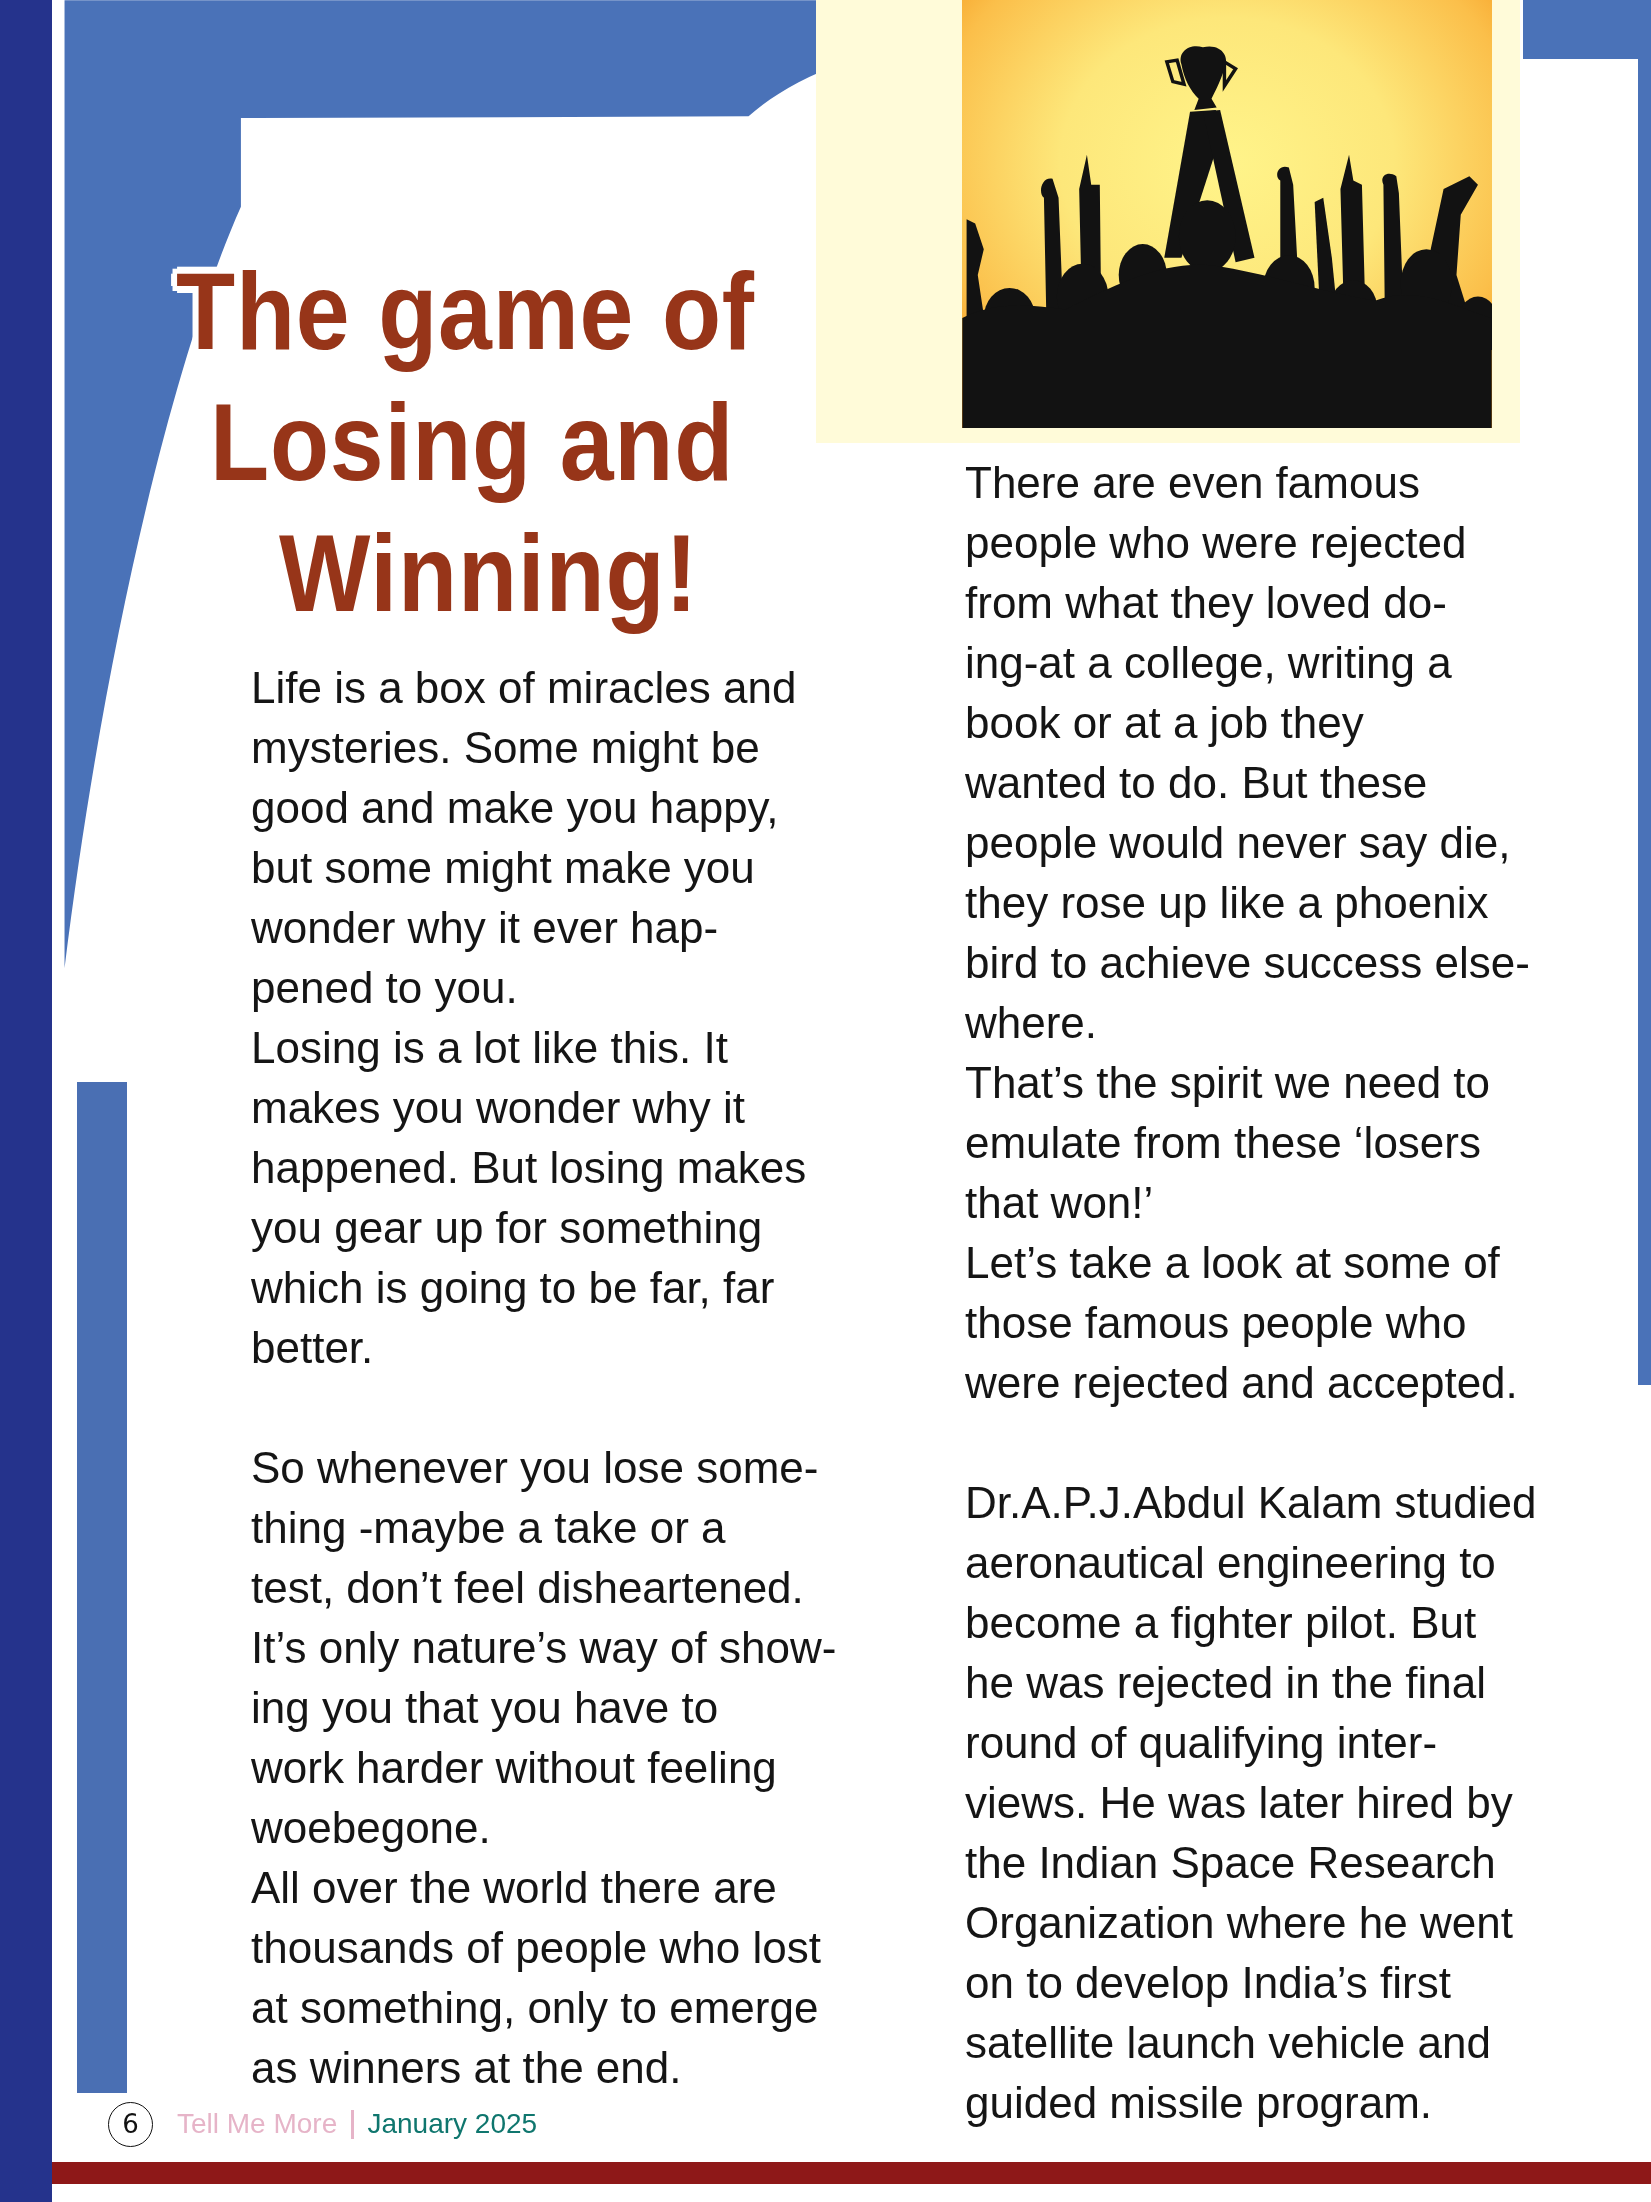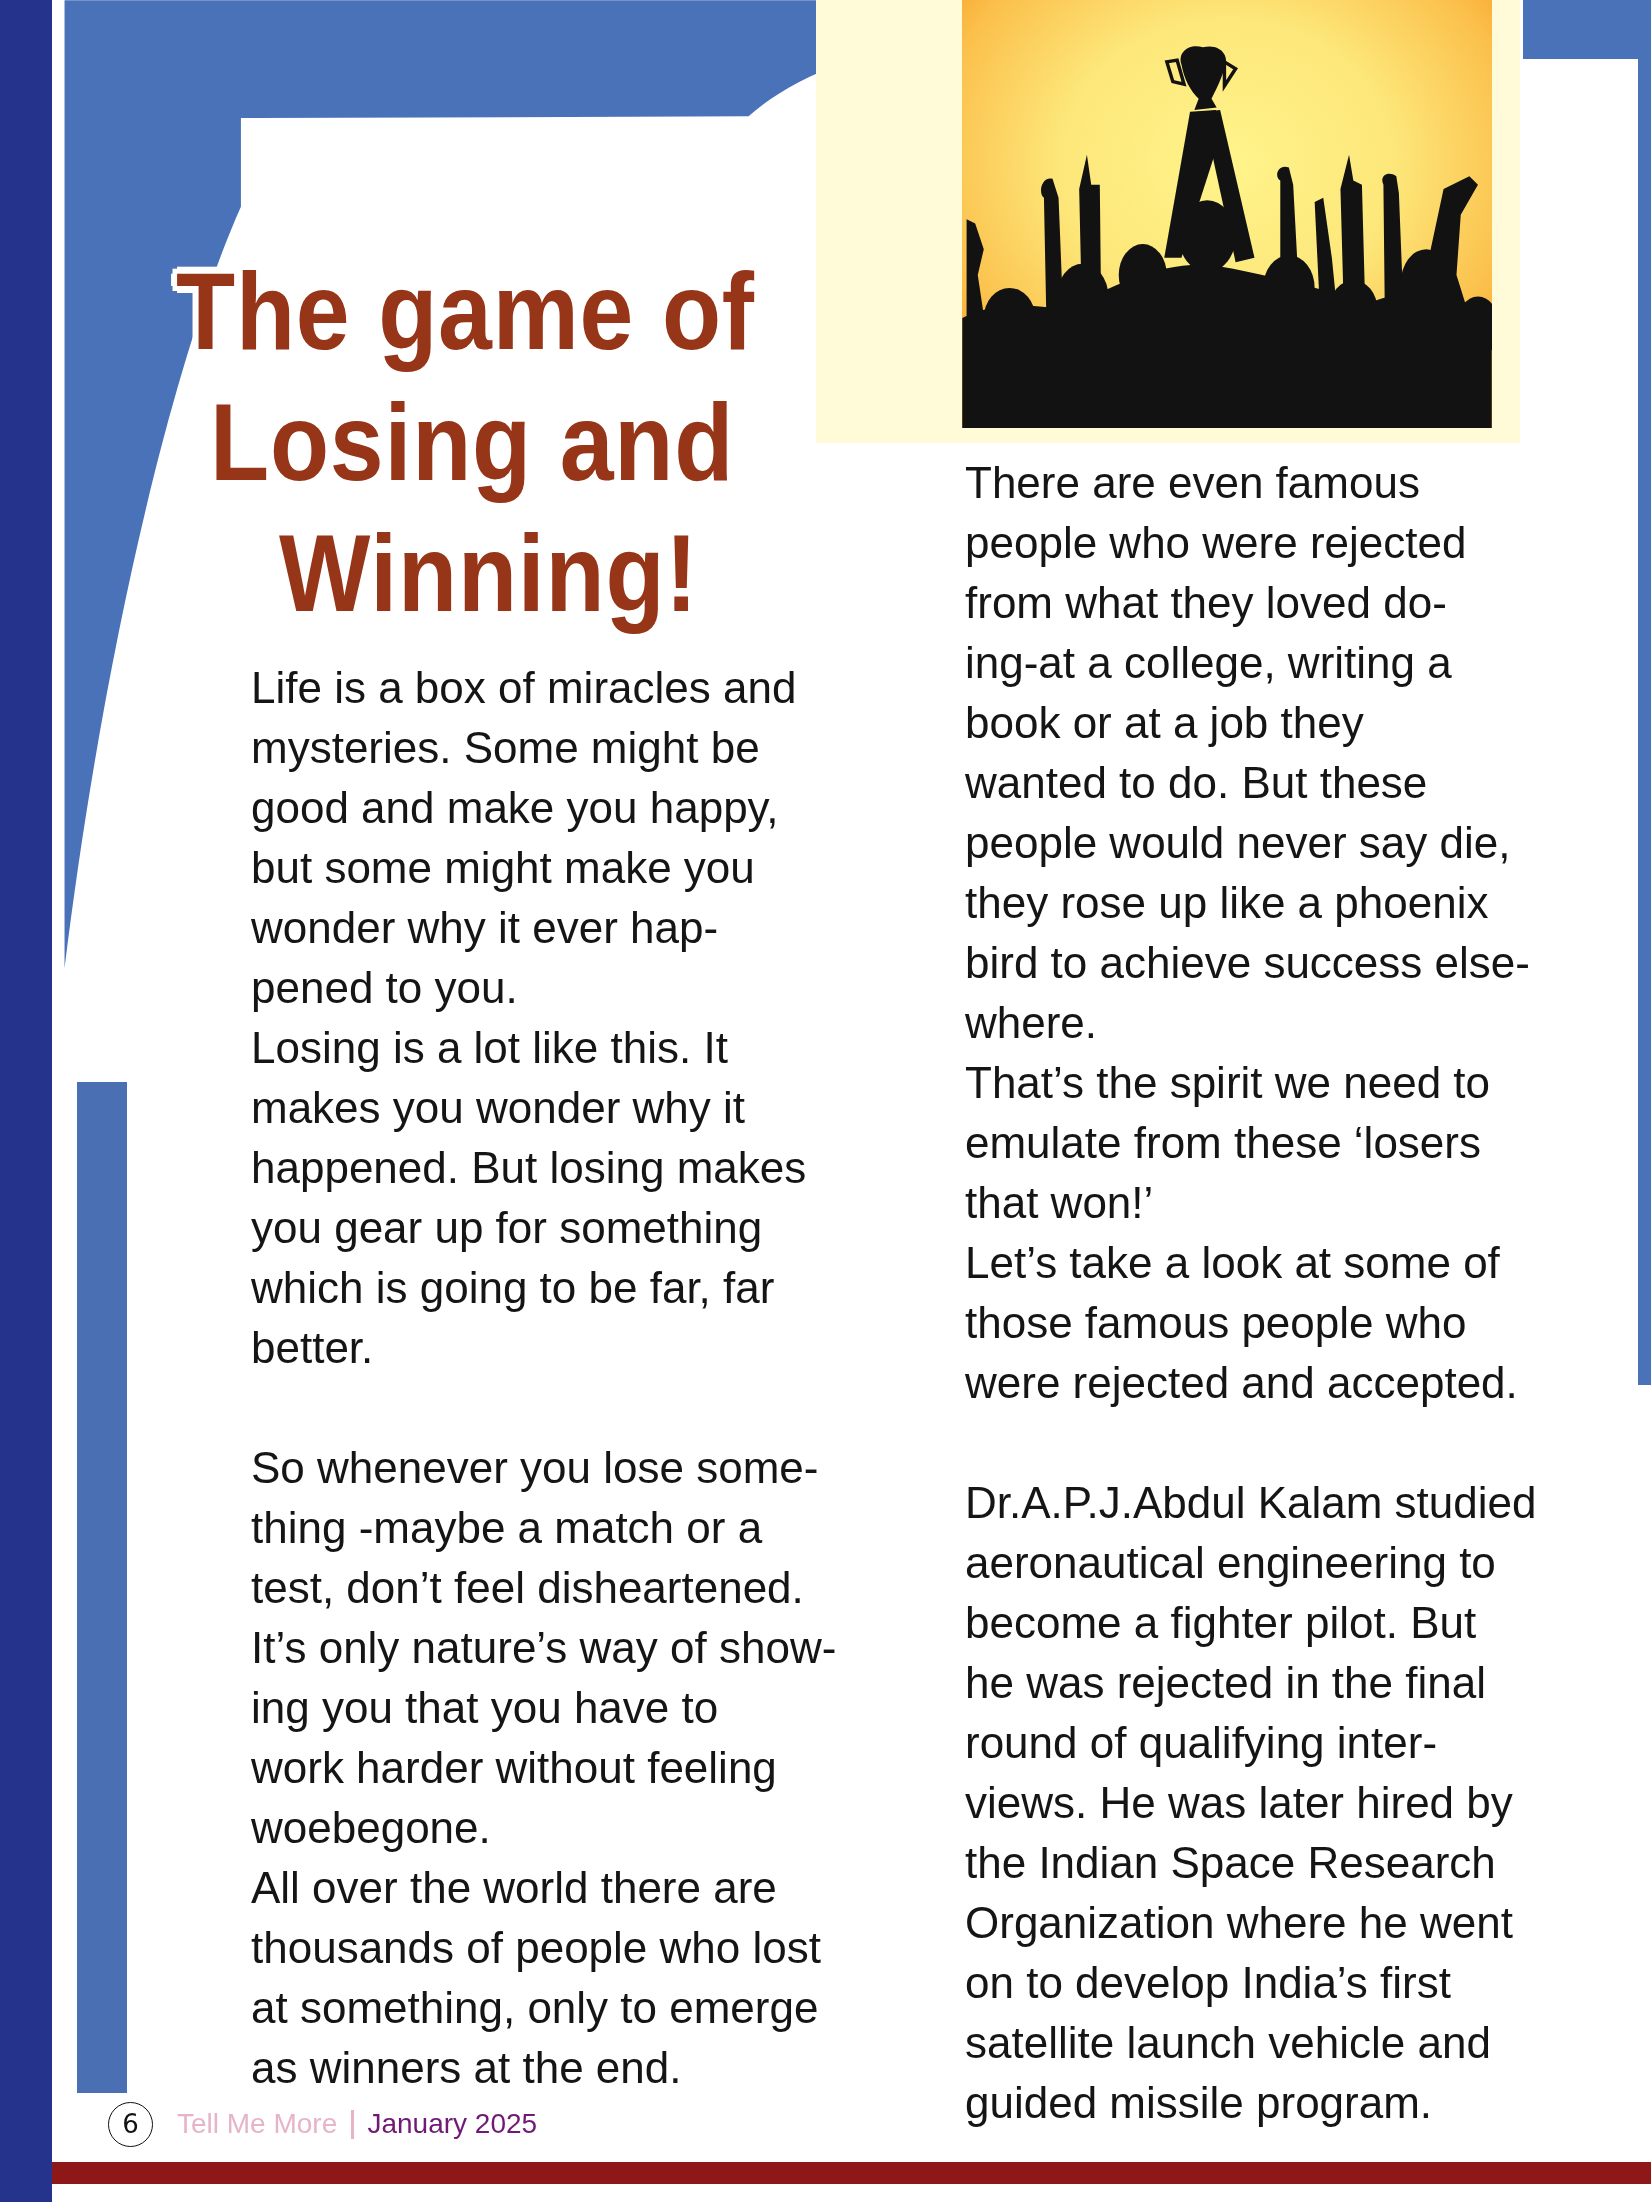--- a/index.html
+++ b/index.html
@@ -46,21 +46,21 @@
 
   #footer { left: 108px; top: 2098px; height: 52px; display: flex; align-items: center; }
   #page-num {
     width: 45px; height: 45px; border: 1.7px solid #111; border-radius: 50%;
     display: flex; align-items: center; justify-content: center;
     font-family: "DejaVu Sans", sans-serif; font-size: 26px; color: #111;
     box-sizing: border-box;
   }
   #mag-name { margin-left: 24px; font-size: 28px; color: #e6b4c8; font-family: Liberation Sans, sans-serif; }
   #sep { margin: 0 13.8px; width: 2.6px; height: 29px; background: #e6b4c8; }
-  #issue-date { font-size: 28px; color: #701a75; font-family: "Liberation Sans", sans-serif; }
+  #issue-date { font-size: 28px; color: #0f766e; font-family: "Liberation Sans", sans-serif; }
 
   #red-bar { left: 30px; top: 2162px; width: 1622px; height: 21.5px; background: #8e1818; }
   #navy-cover { left: 0; top: 0; width: 52px; height: 2203px; background: #25338c; }
 </style>
 </head>
 <body>
 
 <div class="abs" id="navy-stripe"></div>
 
 <svg class="abs" id="bg-shape" width="1652" height="1205" viewBox="0 0 1920 1400">
@@ -123,21 +123,21 @@
   <div class="line">wonder why it ever hap-</div>
   <div class="line">pened to you.</div>
   <div class="line">Losing is a lot like this. It</div>
   <div class="line">makes you wonder why it</div>
   <div class="line">happened. But losing makes</div>
   <div class="line">you gear up for something</div>
   <div class="line">which is going to be far, far</div>
   <div class="line">better.</div>
   <div class="line"></div>
   <div class="line">So whenever you lose some-</div>
-  <div class="line">thing -maybe a match or a</div>
+  <div class="line">thing -maybe a take or a</div>
   <div class="line">test, don’t feel disheartened.</div>
   <div class="line">It’s only nature’s way of show-</div>
   <div class="line">ing you that you have to</div>
   <div class="line">work harder without feeling</div>
   <div class="line">woebegone.</div>
   <div class="line">All over the world there are</div>
   <div class="line">thousands of people who lost</div>
   <div class="line">at something, only to emerge</div>
   <div class="line">as winners at the end.</div>
 </div>

